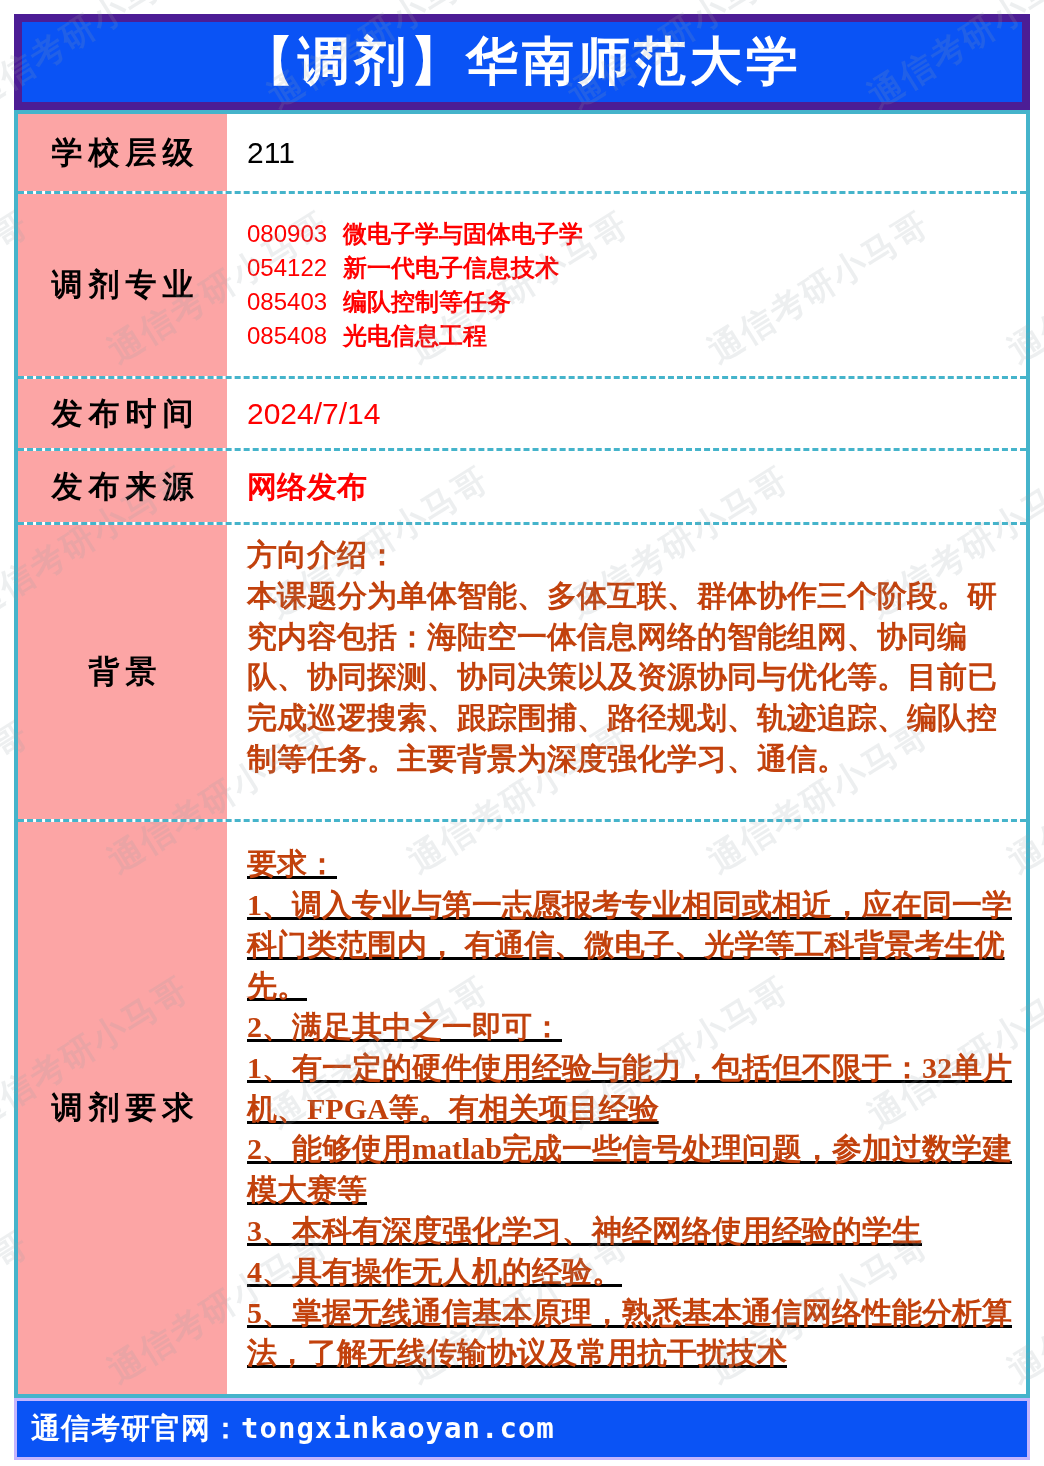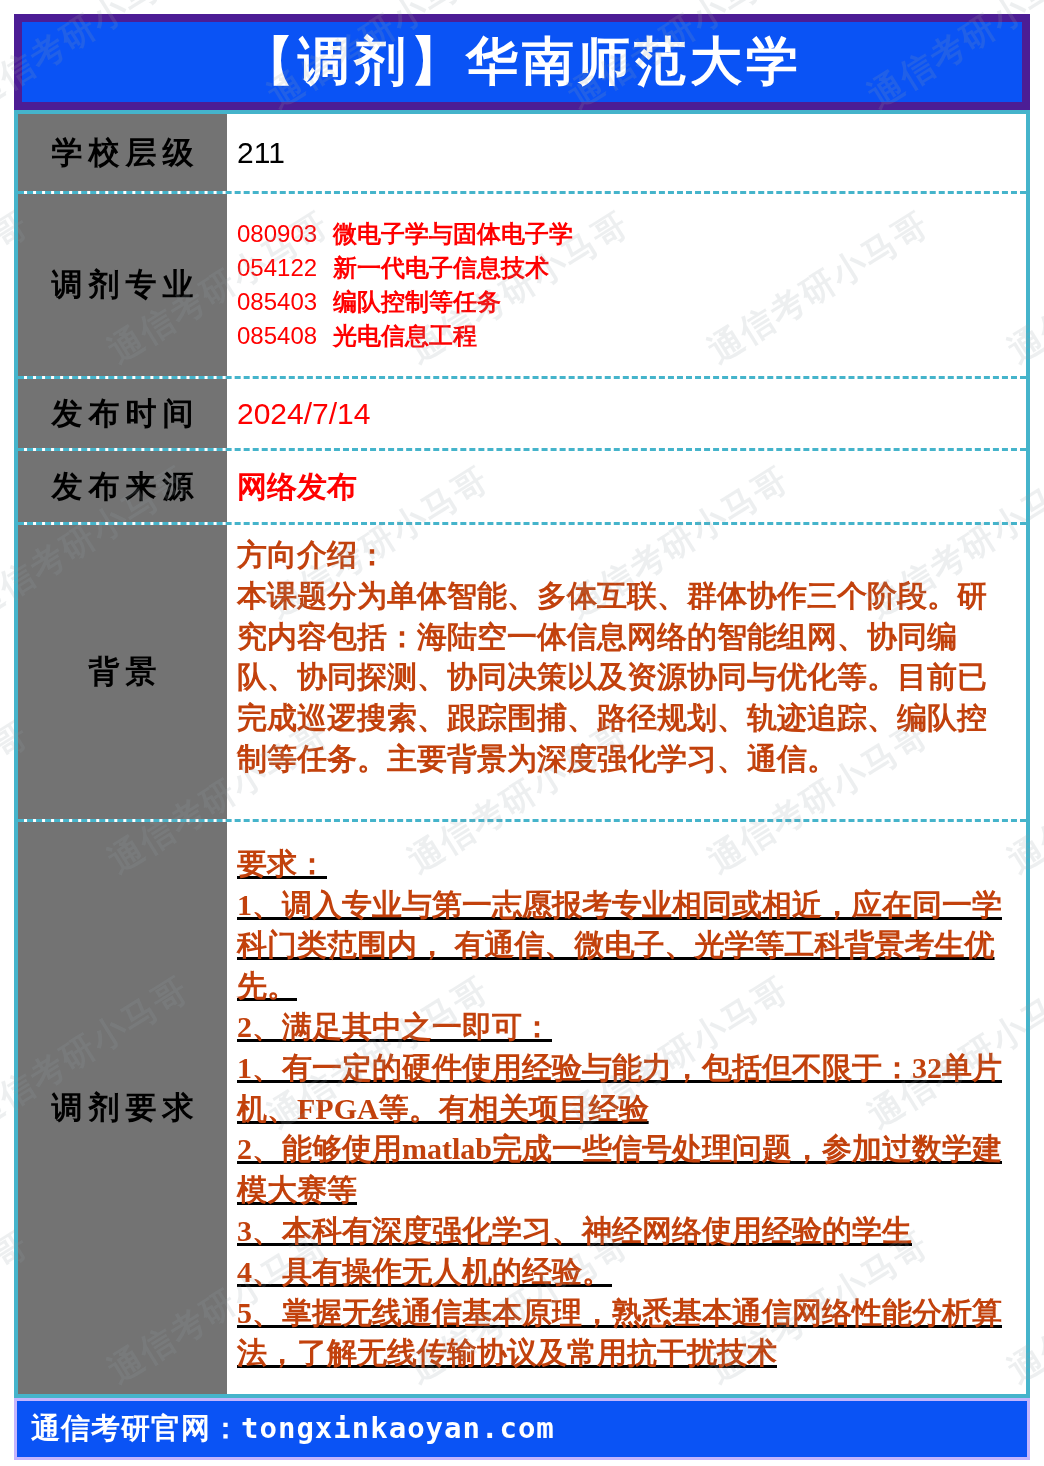--- a/index.html
+++ b/index.html
@@ -81,40 +81,40 @@
     box-sizing: border-box;
     border-bottom: 3px dashed #45b4cb;
     background: #ffffff;
   }
   .row:last-child { border-bottom: none; }
 
   .cell-label {
     box-sizing: border-box;
     flex: 0 0 209px;
     width: 209px;
-    background: #737373;
+    background: #fca5a5;
     display: flex;
     align-items: center;
     justify-content: center;
     padding: 6px 4px;
   }
   .cell-label span {
     font-size: 31px;
     font-weight: 700;
     color: #000000;
     letter-spacing: 6px;
     text-indent: 6px;
     white-space: nowrap;
     font-family: "Liberation Serif", "DejaVu Serif", serif;
   }
   .cell-value {
     box-sizing: border-box;
     flex: 1 1 auto;
     background: #ffffff;
-    padding: 8px 14px 8px 10px;
+    padding: 8px 14px 8px 20px;
     display: flex;
     flex-direction: column;
     justify-content: center;
     min-width: 0;
   }
 
   
   .row-level   { height: 80px; }
   .row-major   { height: 185px; }
   .row-date    { height: 72px; }

